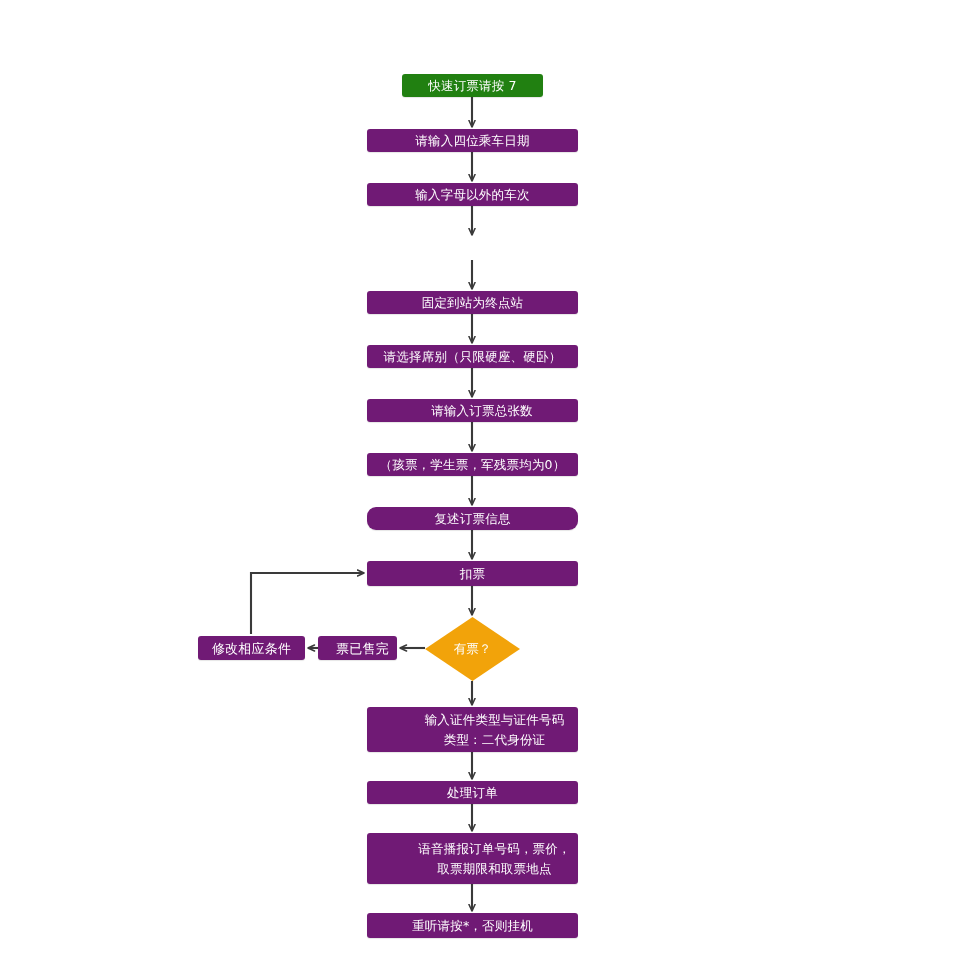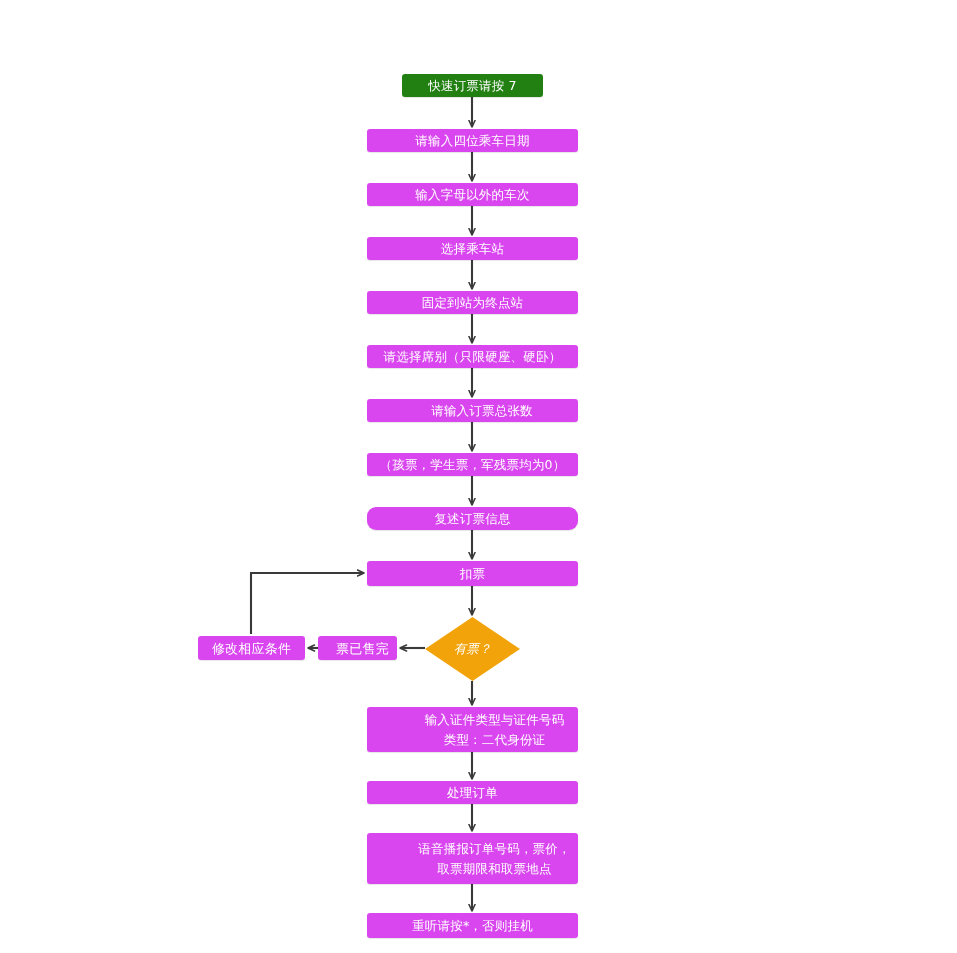--- a/index.html
+++ b/index.html
@@ -34,21 +34,21 @@
     text-align: center;
     color: #ffffff;
     font-size: 12.5px;
     line-height: 17px;
     letter-spacing: 0.2px;
     white-space: nowrap;
     border-radius: 3px;
     z-index: 2;
   }
   .node.process {
-    background: #d946ef;
+    background: #701a75;
     box-shadow: 0 1px 1px rgba(0,0,0,0.10);
   }
   .node.start {
     background: #218011;
     box-shadow: 0 1px 1px rgba(0,0,0,0.10);
     align-items: center;
   }
   .node.small {
     font-size: 13px;
   }
@@ -129,23 +129,20 @@
   </div>
 
   <div class="node process" style="left:367px; top:129px; width:211px; height:23px;">
     <span>请输入四位乘车日期</span>
   </div>
 
   <div class="node process" style="left:367px; top:183px; width:211px; height:23px;">
     <span>输入字母以外的车次</span>
   </div>
 
-  <div class="node process" style="left:367px; top:237px; width:211px; height:23px;">
-    <span>选择乘车站</span>
-  </div>
 
   <div class="node process" style="left:367px; top:291px; width:211px; height:23px;">
     <span>固定到站为终点站</span>
   </div>
 
   <div class="node process overflow-text" style="left:367px; top:345px; width:211px; height:23px;">
     <span>请选择席别（只限硬座、硬卧）</span>
   </div>
 
   <div class="node process" style="left:367px; top:399px; width:211px; height:23px;padding-left:19px;">
@@ -157,21 +154,21 @@
   </div>
 
   <div class="node process" style="left:367px; top:507px; width:211px; height:23px;border-radius:9px;">
     <span>复述订票信息</span>
   </div>
 
   <div class="node process" style="left:367px; top:561px; width:211px; height:25px;">
     <span>扣票</span>
   </div>
 
-  <div class="diamond" style="left:425px; top:617px; width:95px; height:64px;font-style:italic;">
+  <div class="diamond" style="left:425px; top:617px; width:95px; height:64px;">
     <div class="shape"></div>
     <div class="dlabel">有票？</div>
   </div>
 
   <div class="node process small" style="left:318px; top:636px; width:79px; height:24px;padding-left:10px;">
     <span>票已售完</span>
   </div>
 
   <div class="node process small" style="left:198px; top:636px; width:107px; height:24px;">
     <span>修改相应条件</span>

